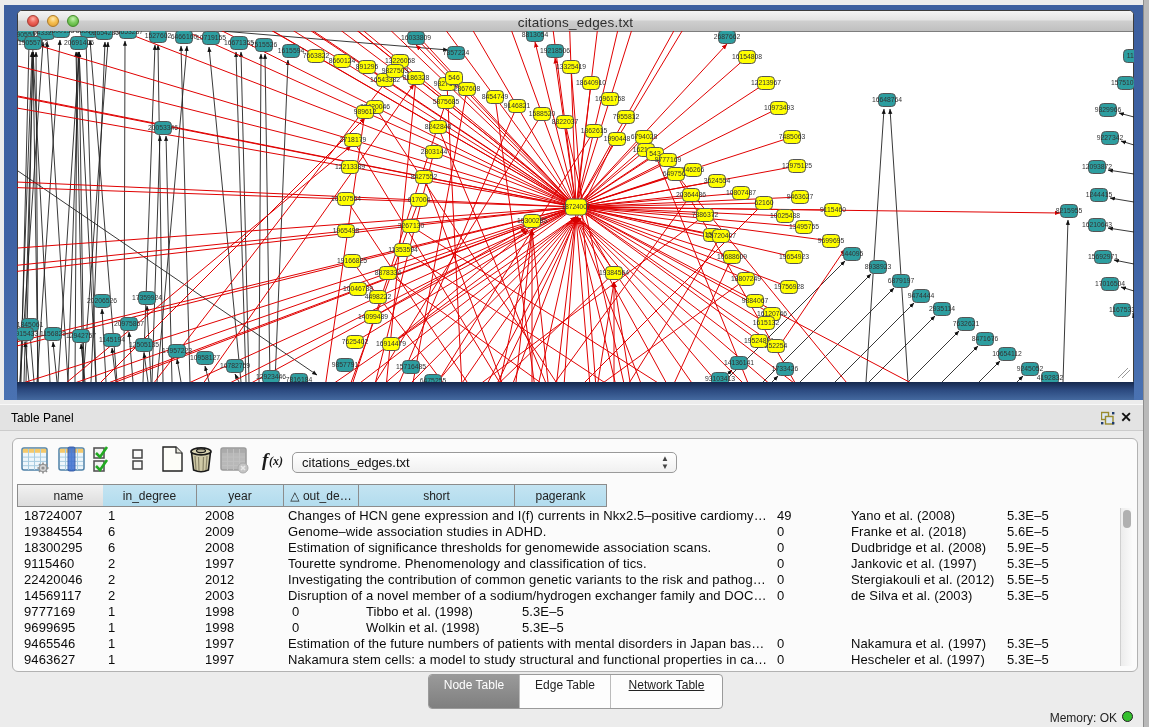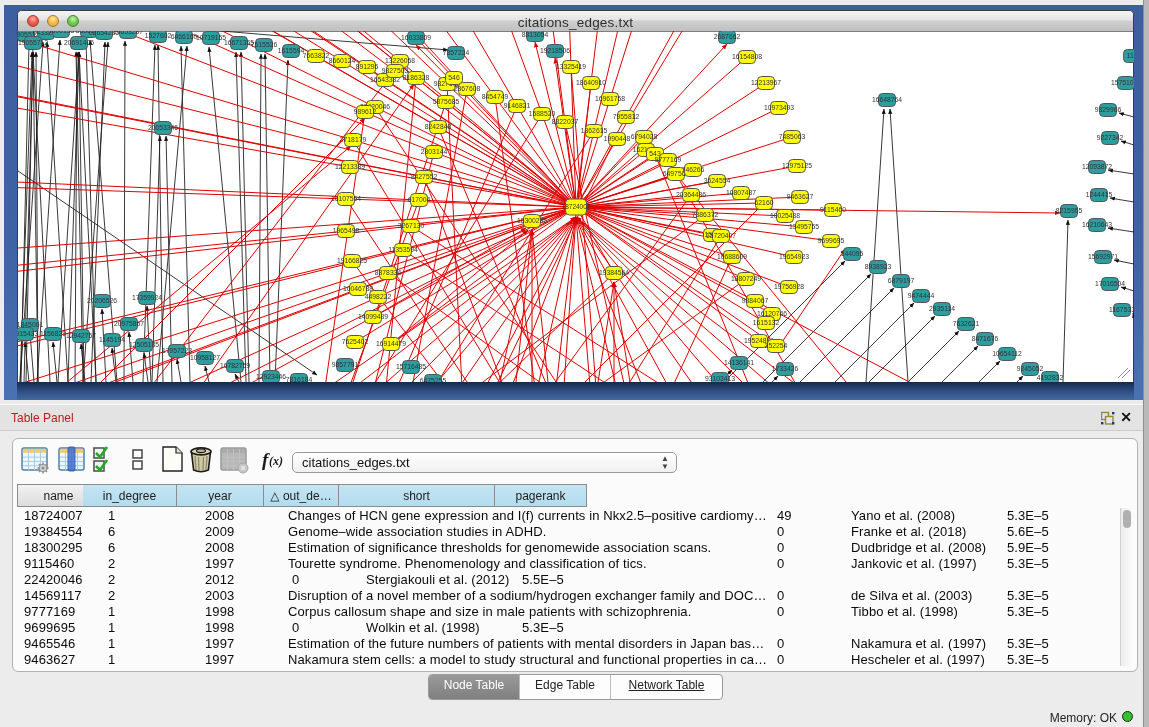--- a/index.html
+++ b/index.html
@@ -20,41 +20,41 @@
 #titlebar .title { position:absolute; left:0; right:0; text-align:center; top:4px;
   font-size:13.5px; color:#2e2e2e; letter-spacing:0.2px; }
 .tl { position:absolute; top:4px; width:12px; height:12px; border-radius:50%; }
 #tl-r { left:9px; background:radial-gradient(circle at 50% 30%, #ffb3ab 0%, #ee6a5f 40%, #d0342c 100%); border:1px solid #a53d35;}
 #tl-y { left:29px; background:radial-gradient(circle at 50% 30%, #ffe9b0 0%, #f5bf4f 45%, #dd9a2f 100%); border:1px solid #ad7a27;}
 #tl-g { left:49px; background:radial-gradient(circle at 50% 30%, #c6f2b2 0%, #7ccc5f 45%, #4da830 100%); border:1px solid #428a2a;}
 #canvas { position:absolute; left:0; top:21px; width:1115px; height:350px; background:#fff; overflow:hidden; }
 #panel { position:absolute; left:0; top:400px; width:1143px; height:327px; background:#ececec; }
 #panelhead { position:absolute; left:0; top:4px; width:100%; height:27px; background:#e3e3e3;
   border-top:1px solid #f8f8f8; border-bottom:1px solid #cccccc; }
-#panelhead .t { position:absolute; left:11px; top:6px; font-size:12px; color:#b91c1c; }
+#panelhead .t { position:absolute; left:11px; top:6px; font-size:12px; color:#000000; }
 #container { position:absolute; left:12px; top:38px; width:1126px; height:234px;
   background:#fbfbfb; border:1px solid #b2b2b2; border-radius:6px; }
 #thead { position:absolute; left:4px; top:45px; height:23px; display:flex; font-size:12px; color:#222; }
 #thead .h { background:linear-gradient(180deg,#c4e4f2 0%,#b2dcee 100%); border-top:1px solid #8c8c8c;
   border-bottom:1px solid #8c8c8c; border-right:1px solid #8c8c8c; text-align:center; line-height:22px; }
 #thead .hg { background:linear-gradient(180deg,#f2f2f2 0%,#dcdcdc 100%); border:1px solid #8c8c8c;
   text-align:center; line-height:22px; }
 #tbody { position:absolute; left:4px; top:69px; width:1102px; height:160px; font-size:13px; letter-spacing:0.1px; color:#0a0a0a; overflow:hidden; }
 .tr { display:flex; height:16px; line-height:16px; white-space:nowrap; }
 .c0 { width:86px; padding-left:7px; }
 .c1 { width:94px; padding-left:5px; }
 .c2 { width:87px; padding-left:8px; }
 .c3 { width:485px; padding-left:4px; overflow:hidden; }
 .c4 { width:75px; padding-left:8px; }
 .c5 { width:156px; padding-left:7px; }
 .c6 { width:92px; padding-left:7px; }
 #vscroll { position:absolute; left:1107px; top:69px; width:12px; height:158px;
   background:linear-gradient(90deg,#ececec,#fafafa); border-left:1px solid #d0d0d0; }
 #vthumb { position:absolute; left:2px; top:2px; width:8px; height:18px; background:#b0b0b0; border-radius:4px; }
-#tabs { position:absolute; left:428px; top:274px; height:26px; display:flex;
+#tabs { position:absolute; left:428px; top:274px; height:35px; display:flex;
   border:1px solid #9a9a9a; border-radius:4px; overflow:hidden; background:#fdfdfd;
   font-size:12px; }
 #tabs .seg { line-height:20px; color:#222; text-align:center; }
 #tabs .sel { background:linear-gradient(180deg,#9a9a9a,#7f7f7f); color:#fff; }
 #tabs .sep { width:1px; background:#bbb; }
 #status { position:absolute; right:26px; top:311px; font-size:12px; color:#222; }
 #memdot { position:absolute; right:10px; top:311px; width:11px; height:11px; border-radius:50%;
   background:#35c02e; border:1px solid #222; }
 #floaticon { position:absolute; right:28px; top:11px; width:14px; height:14px; }
 #closeicon { position:absolute; right:11px; top:9px; font-size:14px; font-weight:bold; color:#111; }
@@ -704,21 +704,21 @@
               <circle cx="23" cy="23" r="5" fill="#c4c4c4" stroke="#aaa"></circle>
               <path d="M21 21 L25 25 M25 21 L21 25" stroke="#e8e8e8" stroke-width="1.6"></path>
             </g>
             <g transform="translate(243,0)">
               <text x="0" y="21" font-family="Liberation Serif, serif" font-style="italic" font-weight="bold" font-size="19" fill="#1a1a1a">f</text>
               <text x="7" y="20" font-family="Liberation Serif, serif" font-style="italic" font-weight="bold" font-size="12" fill="#1a1a1a">(x)</text>
             </g>
           </svg></div>
       <div class="dd">citations_edges.txt<div class="arrows">▲<br>▼</div></div>
       <div id="thead">
-        <div class="hg" style="width:66px;border-right:none;text-indent:16px;">name</div>
+        <div class="hg" style="width:86px;border-right:none;text-indent:16px;">name</div>
         <div class="h" style="width:94px;">in_degree</div>
         <div class="h" style="width:87px;">year</div>
         <div class="h" style="width:75px;">△ out_de…</div>
         <div class="h" style="width:156px;">short</div>
         <div class="h" style="width:92px;">pagerank</div>
       </div>
       <div id="tbody">
 <div class="tr">
             <div class="c0">18724007</div>
             <div class="c1">1</div>
@@ -752,38 +752,38 @@
             <div class="c2">1997</div>
             <div class="c3">Tourette syndrome. Phenomenology and classification of tics.</div>
             <div class="c4">0</div>
             <div class="c5">Jankovic et al. (1997)</div>
             <div class="c6">5.3E–5</div>
           </div>
 <div class="tr">
             <div class="c0">22420046</div>
             <div class="c1">2</div>
             <div class="c2">2012</div>
+            <div class="c3">Investigating the contribution of common genetic variants to the risk and pathog…</div>
             <div class="c4">0</div>
             <div class="c5">Stergiakouli et al. (2012)</div>
             <div class="c6">5.5E–5</div>
           </div>
 <div class="tr">
             <div class="c0">14569117</div>
             <div class="c1">2</div>
             <div class="c2">2003</div>
             <div class="c3">Disruption of a novel member of a sodium/hydrogen exchanger family and DOC…</div>
             <div class="c4">0</div>
             <div class="c5">de Silva et al. (2003)</div>
             <div class="c6">5.3E–5</div>
           </div>
 <div class="tr">
             <div class="c0">9777169</div>
             <div class="c1">1</div>
             <div class="c2">1998</div>
-            <div class="c3">Corpus callosum shape and size in male patients with schizophrenia.</div>
             <div class="c4">0</div>
             <div class="c5">Tibbo et al. (1998)</div>
             <div class="c6">5.3E–5</div>
           </div>
 <div class="tr">
             <div class="c0">9699695</div>
             <div class="c1">1</div>
             <div class="c2">1998</div>
             <div class="c4">0</div>
             <div class="c5">Wolkin et al. (1998)</div>

